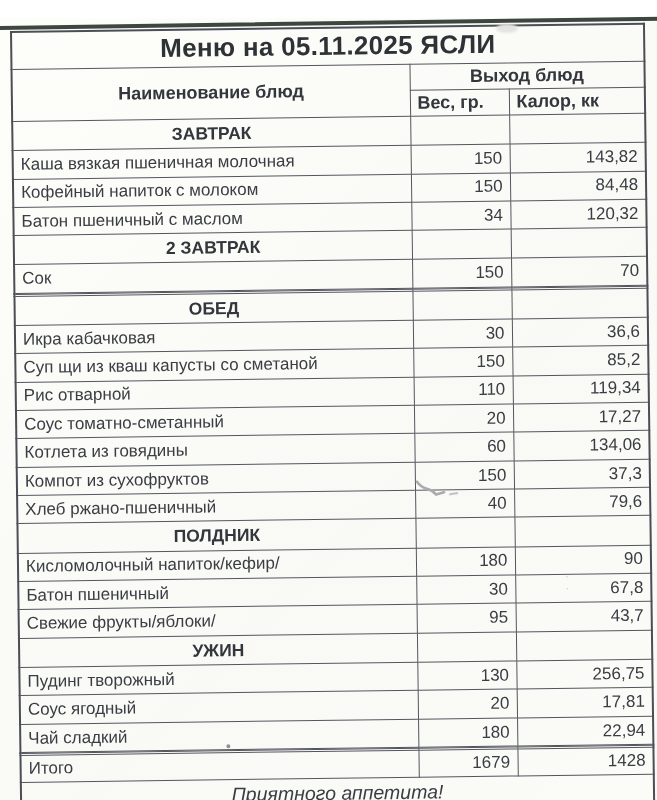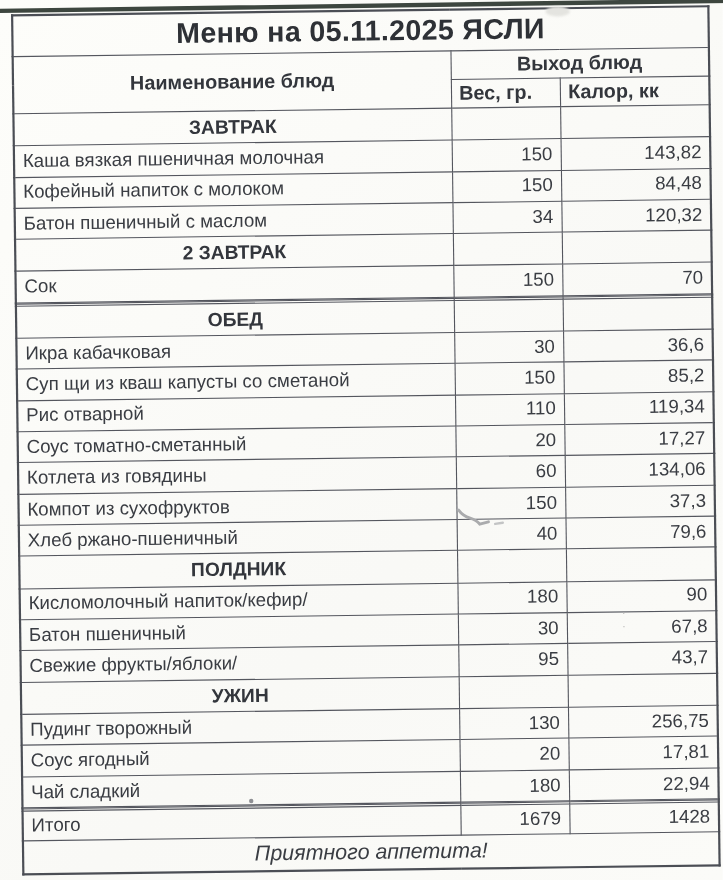--- a/index.html
+++ b/index.html
@@ -8,20 +8,21 @@
     width: 657px;
     height: 800px;
     overflow: hidden;
     background: #ffffff;
     font-family: "Liberation Sans", sans-serif;
   }
   .page {
     position: absolute;
     inset: 0;
     background: linear-gradient(135deg, #fdfdfa 0%, #f9f9f6 60%, #fbfbf8 100%);
+    margin-top: 18px;
   }
   
   .top-edge {
     position: absolute;
     top: 8px;
     left: -8px;
     width: 690px;
     height: 4px;
     background: #3d463f;
     border-radius: 2px;

